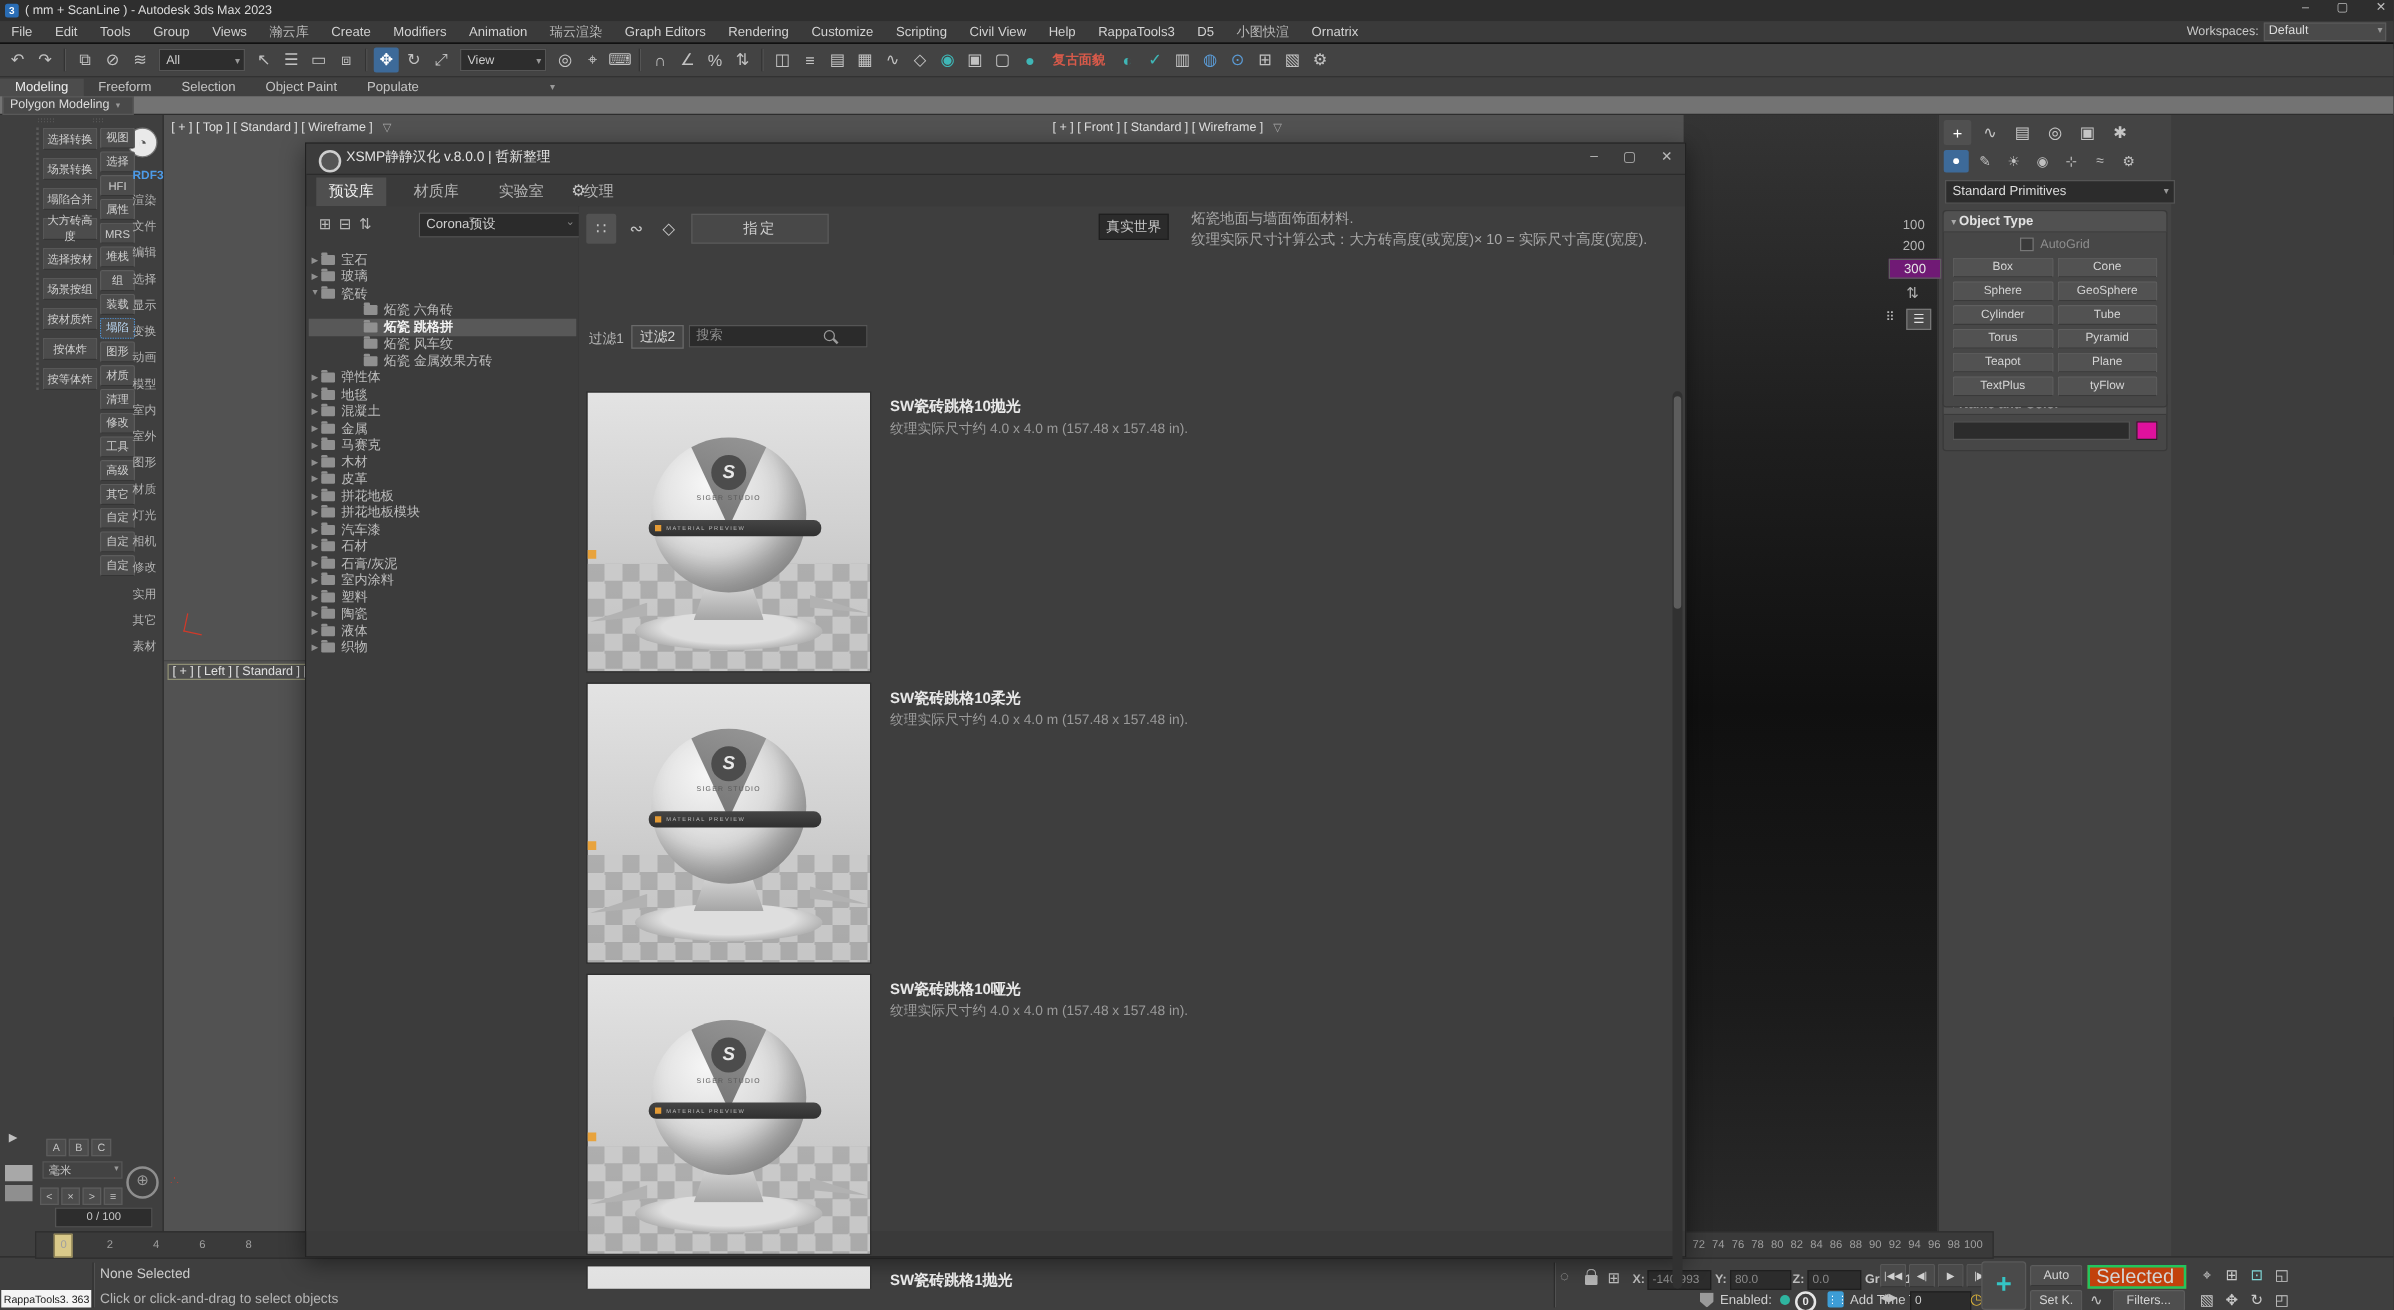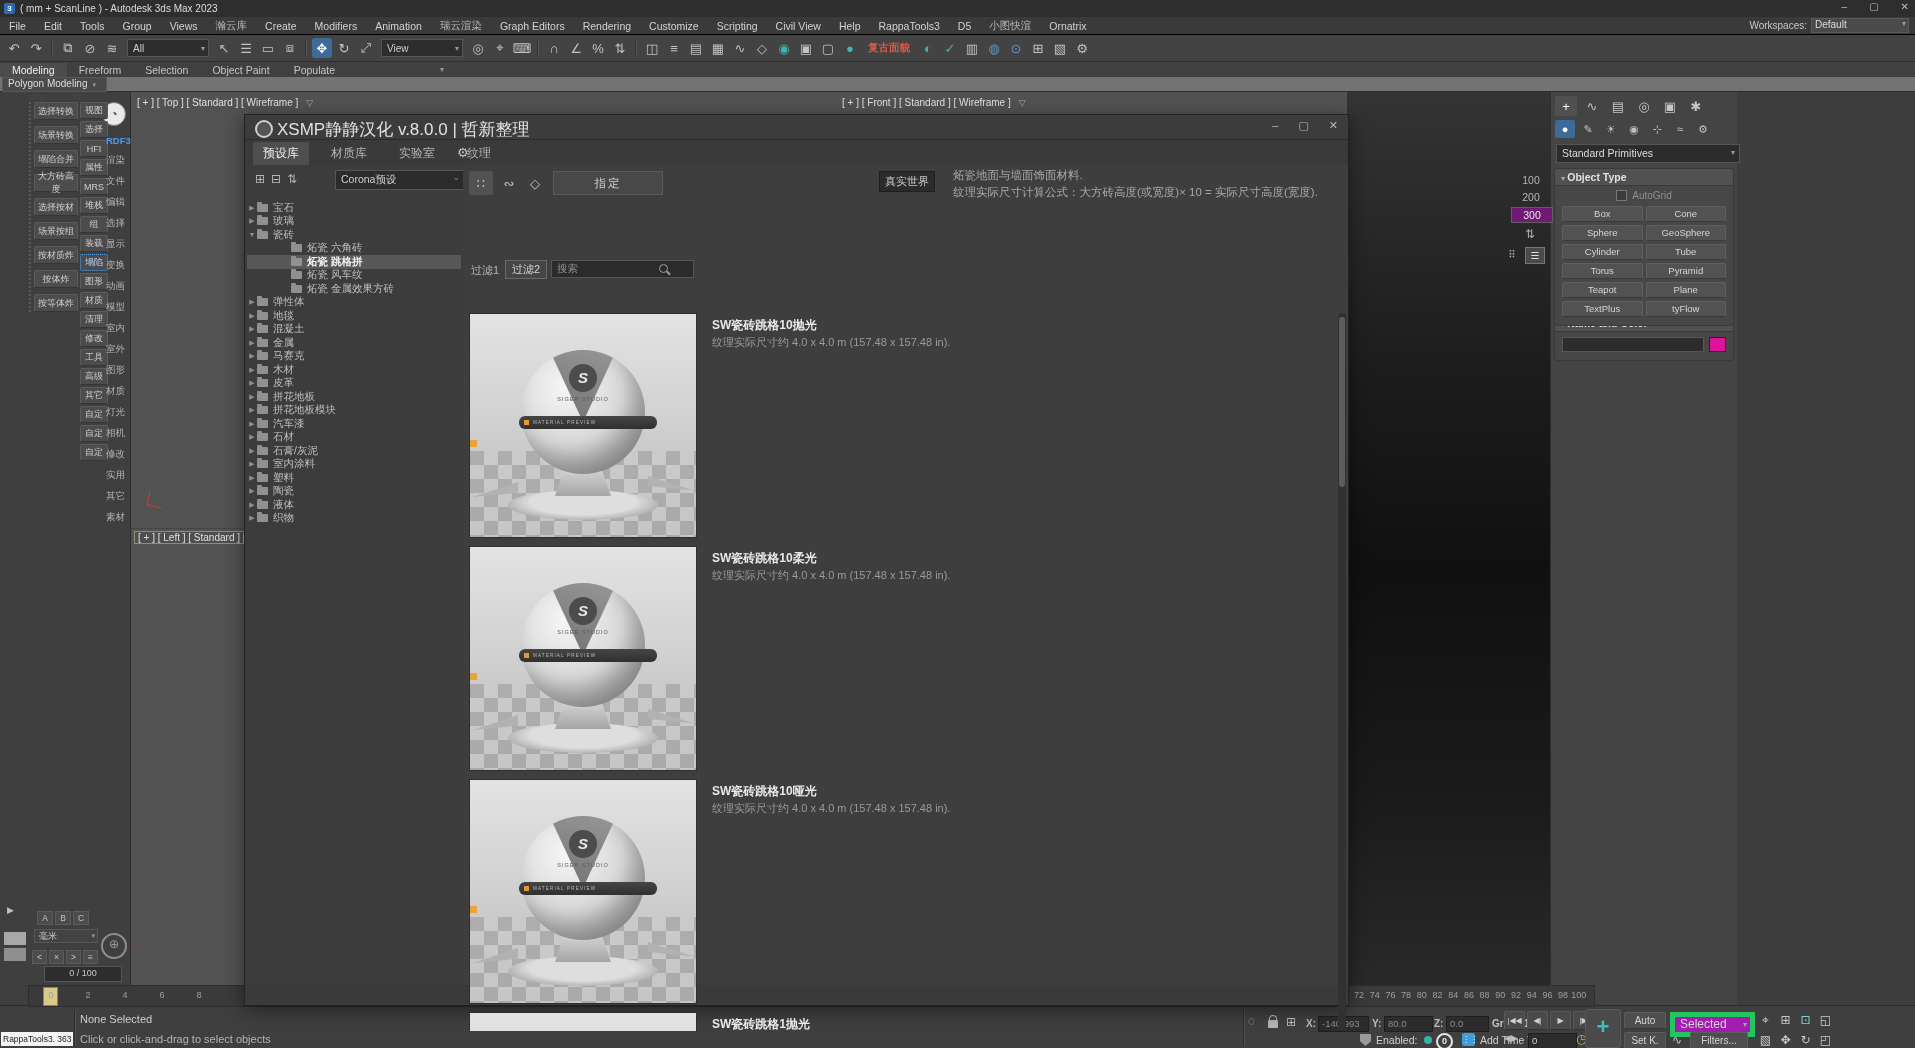--- a/index.html
+++ b/index.html
@@ -22,21 +22,21 @@
         padding:0 3px;color:#ddd;position:relative}
   .wsdd::after{content:"▾";position:absolute;right:2px;top:0;color:#999;font-size:8px}
   
   .toolbar{position:absolute;left:0;top:35px;width:100%;height:26px;background:#434343;
            border-bottom:1px solid #2e2e2e;display:flex;align-items:center;padding-left:4px;gap:2px}
   .ticon{width:20px;height:20px;display:inline-flex;align-items:center;justify-content:center;
          color:#c2c2c2;font-size:13px;border-radius:2px}
   .ticon.active{background:#3d6a99;color:#fff}
   .tsep{width:1px;height:18px;background:#333;border-right:1px solid #555;margin:0 3px}
   .tdd{height:16px;min-width:52px;background:#2d2d2d;border:1px solid #555;color:#ccc;
-       font-size:10px;display:inline-flex;align-items:center;padding:0 23px 0 5px;position:relative;margin:0 3px}
+       font-size:10px;display:inline-flex;align-items:center;padding:0 10px 0 5px;position:relative;margin:0 3px}
   .tdd::after{content:"▾";position:absolute;right:3px;color:#999;font-size:8px}
   .tlbl{font-size:10.5px;padding:0 6px;font-weight:bold}
   
   .ribbon{position:absolute;left:0;top:62px;width:100%;height:15px;background:#404040;
           display:flex;align-items:flex-end;font-size:10.5px;color:#c5c5c5}
   .rtab{padding:1px 12px}
   .rtab.active{background:#4c4c4c;color:#eee}
   .rcaret{margin-left:40px;color:#999;font-size:8px}
   .pmbar{position:absolute;left:0;top:77px;width:100%;height:14px;background:#737373;border-bottom:1px solid #2d2d2d}
   .pmbtn{position:absolute;left:2px;top:0;height:13px;background:#494949;border:1px solid #585858;
@@ -85,21 +85,21 @@
   .otbtn{height:14px;background:#525252;border:1px solid #5f5f5f;border-bottom-color:#3a3a3a;border-radius:2px;
          color:#d5d5d5;font-size:9.5px;text-align:center;line-height:14px}
   .namerow{display:flex;gap:5px;padding:5px 7px 8px 7px;align-items:center}
   .namefield{flex:1;height:13px;background:#2c2c2c;border:1px solid #555}
   .swatch{width:15px;height:13px;border:1px solid #222}
   
   .dialog{position:absolute;left:244px;top:114px;width:1103px;height:890px;background:#3a3a3a;
           border:1px solid #222;box-shadow:0 4px 18px rgba(0,0,0,.45);z-index:5}
   .dlg-title{position:absolute;left:0;top:0;width:100%;height:24px;background:#3c3c3c;border-bottom:1px solid #2b2b2b}
   .dlg-logo{position:absolute;left:10px;top:5px;width:14px;height:14px;border:2px solid #cfcfcf;border-radius:50%;background:#555}
-  .dlg-title-text{position:absolute;left:32px;top:3px;font-size:17px;color:#e2e2e2}
+  .dlg-title-text{position:absolute;left:32px;top:3px;font-size:11px;color:#e2e2e2}
   .dlg-winbtns{position:absolute;right:10px;top:4px;display:flex;gap:20px;color:#b8b8b8;font-size:11px}
   .dlg-tabs{position:absolute;left:8px;top:27px;display:flex;gap:12px;font-size:12px}
   .dtab{padding:3px 10px;color:#b5b5b5}
   .dtab.active{background:#4f4f4f;color:#eee}
   .dgear{color:#c5c5c5;font-size:13px;padding-top:2px}
   .dlg-left{position:absolute;left:0;top:50px;width:218px;height:820px;background:#3c3c3c;border-right:1px solid #2e2e2e}
   .tree-tools{position:absolute;left:10px;top:7px;display:flex;gap:6px;color:#b8b8b8;font-size:12px}
   .preset-dd{position:absolute;left:90px;top:5px;width:118px;height:18px;background:#2b2b2b;border:1px solid #565656;
              color:#cfcfcf;font-size:10.5px;line-height:17px;padding:0 5px}
   .preset-dd::after{content:"⌄";position:absolute;right:4px;top:-2px;color:#888;font-size:9px}
@@ -198,21 +198,21 @@
   .bluetag{position:absolute;width:13px;height:13px;background:#3d9dd6;border-radius:2px;color:#fff;
            font-size:8px;text-align:center;line-height:13px}
   .stext{position:absolute;font-size:10.5px;color:#cfcfcf}
   .pbtn{width:19px;height:17px;background:#4a4a4a;border:1px solid #585858;border-bottom-color:#333;border-radius:2px;
         color:#d0d0d0;font-size:8px;display:inline-flex;align-items:center;justify-content:center}
   .playrow{position:absolute;display:flex;gap:2px}
   .bigkey{position:absolute;width:34px;height:37px;background:#4a4a4a;border:1px solid #5a5a5a;border-radius:3px;
           color:#35c4c4;font-size:22px;font-weight:bold;text-align:center;line-height:34px}
   .sbtn2{position:absolute;background:#4e4e4e;border:1px solid #5c5c5c;border-bottom-color:#373737;border-radius:2px;
          color:#d5d5d5;font-size:10px;text-align:center}
-  .seldd{position:absolute;background:#a21caf;border:5px solid #22c55e;color:#d5d5d5;font-size:12px;
+  .seldd{position:absolute;background:#c2410c;border:2px solid #22c55e;color:#d5d5d5;font-size:16px;
          padding:0 14px 0 5px;line-height:15px}
   .seldd::after{content:"▾";position:absolute;right:3px;color:#aaa;font-size:8px}
   .navicons{position:absolute;display:grid;grid-template-columns:repeat(4,19px);grid-auto-rows:19px;gap:1px}
   .nicon{display:flex;align-items:center;justify-content:center;color:#c9c9c9;font-size:12px}
   .vsep{position:absolute;width:1px;background:#2e2e2e;border-right:1px solid #515151}
 </style>
 </head>
 <body>
 
 <div id="root">

